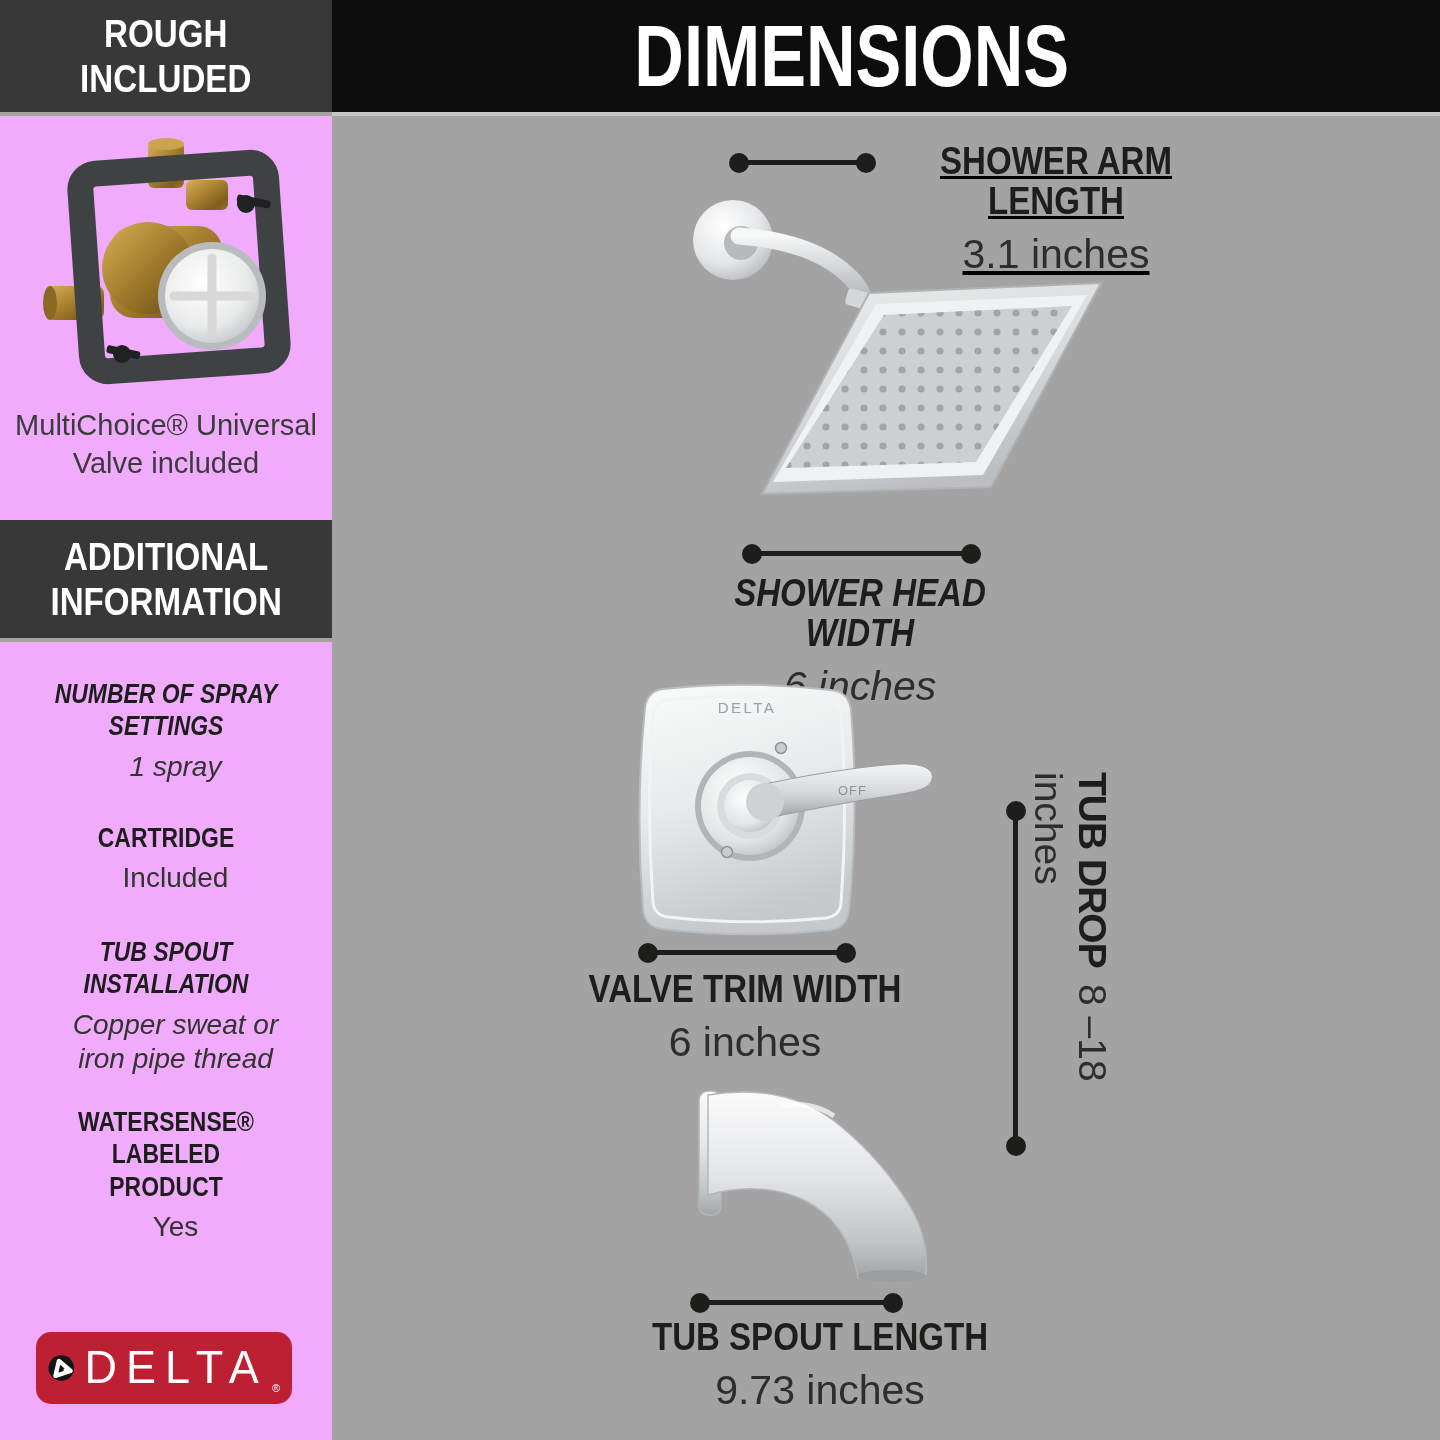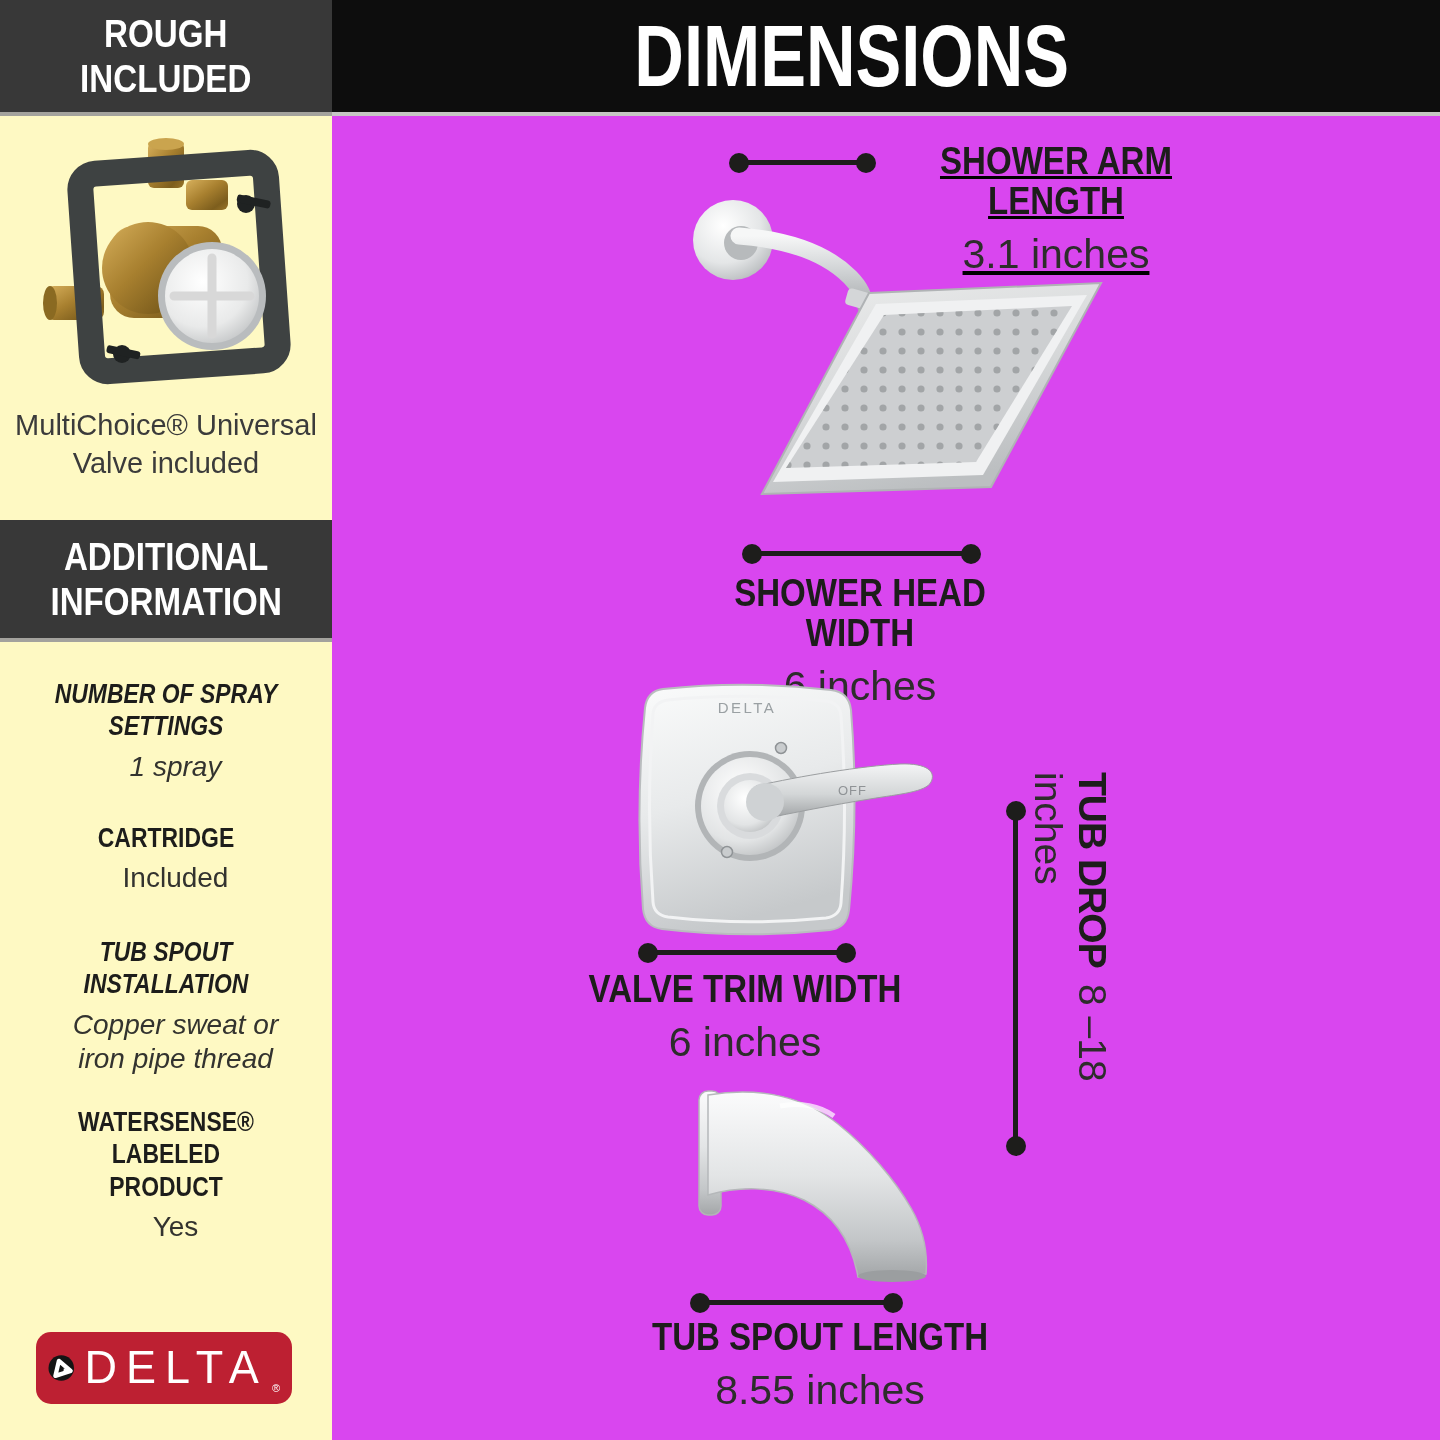--- a/index.html
+++ b/index.html
@@ -2,21 +2,21 @@
 <html><head>
 <meta charset="utf-8">
 <style>
   html,body{margin:0;padding:0;background:#ffffff;}
   #stage{
     position:relative;width:1440px;height:1440px;overflow:hidden;
     font-family:"Liberation Sans","DejaVu Sans",sans-serif;
     background:#f4f4f3;
   }
   
-  .sidebar{position:absolute;left:0;top:0;width:332px;height:1440px;background:#fef9c3;}
+  .sidebar{position:absolute;left:0;top:0;width:332px;height:1440px;background:#f0abfc;}
   .banner{
     position:absolute;left:0;width:332px;background:#383838;color:#ffffff;
     display:flex;align-items:center;justify-content:center;text-align:center;
     border-bottom:4px solid #a3a29d;box-sizing:border-box;
   }
   .banner-rough{top:0;height:116px;}
   .banner-additional{top:520px;height:122px;}
   .banner-text{
     font-weight:bold;font-size:39px;line-height:1.16;letter-spacing:0;
     white-space:pre-line;display:block;transform:scaleX(0.85);transform-origin:50% 50%;
@@ -37,21 +37,21 @@
   .delta-logo{
     position:absolute;left:36px;top:1332px;width:256px;height:72px;background:#bd2032;
     border-radius:15px;display:flex;align-items:center;gap:10px;padding:0 12px;box-sizing:border-box;
   }
   .delta-logo-text{
     color:#ffffff;font-size:45px;letter-spacing:9px;font-weight:400;line-height:1;
     transform:scaleY(1.02);margin-top:-2px;
   }
   .delta-reg{color:#ffffff;font-size:11px;align-self:flex-end;margin:0 0 10px -6px;}
   
-  .main{position:absolute;left:332px;top:0;width:1108px;height:1440px;background:#d946ef;}
+  .main{position:absolute;left:332px;top:0;width:1108px;height:1440px;background:#a3a3a3;}
   .banner-dimensions{
     position:absolute;left:0;top:0;width:1108px;height:116px;background:#0d0d0d;
     display:flex;align-items:center;justify-content:center;border-bottom:4px solid #c6c6c4;box-sizing:border-box;
   }
   .dimensions-title{
     color:#ffffff;font-weight:bold;font-size:88px;line-height:1;display:inline-block;
     transform:translateX(-34px) scaleX(0.78);
   }
   
   .hline{position:absolute;height:5px;background:#1d1d1b;}
@@ -71,21 +71,21 @@
   .line-valve-trim{left:314px;top:950px;width:202px;}
   .line-tub-spout{left:366px;top:1300px;width:197px;}
   .line-tub-drop{left:681px;top:809px;height:339px;}
   .dim-group{position:absolute;text-align:center;}
   .dim-label{
     font-weight:bold;font-size:38px;line-height:1.05;color:#1d1d1b;display:block;
     transform:scaleX(0.87);transform-origin:50% 50%;
   }
   .dim-value{font-size:41px;line-height:1.1;color:#2d2d2b;margin-top:10px;}
   .grp-shower-arm{left:536px;top:142px;width:376px;text-decoration:underline;}
-  .grp-shower-head{left:328px;top:574px;width:400px;}
+  .grp-shower-head{left:328px;top:574px;width:400px;font-style:italic;}
   .grp-valve-trim{left:213px;top:970px;width:400px;}
   .grp-tub-spout{left:288px;top:1318px;width:400px;}
   .tubdrop{
     position:absolute;left:694px;top:772px;height:420px;
     writing-mode:vertical-rl;text-orientation:mixed;color:#1d1d1b;
   }
   .td-bold{font-weight:bold;font-size:39px;letter-spacing:-1px;}
   .td-reg{font-size:39px;margin-inline-start:12px;color:#2d2d2b;}
   .photo{position:absolute;}
   svg text{font-family:"Liberation Sans","DejaVu Sans",sans-serif;}
@@ -296,17 +296,17 @@
                  C 923 1229 928 1250 926 1274 L 858 1277 C 852 1243 836 1216 804 1200
                  C 772 1185 736 1187 708 1195 Z" fill="url(#spoutG)" stroke="#b5b8ba" stroke-width="1.5"></path>
         <ellipse cx="892" cy="1276" rx="34" ry="6" fill="#9b9ea0"></ellipse>
         <path d="M 780 1106 C 800 1102 820 1106 834 1116" fill="none" stroke="#ffffff" stroke-width="5" opacity="0.7"></path>
       </g>
     </svg>
 
     <div class="hline line-tub-spout"></div>
     <div class="dim-group grp-tub-spout">
       <span class="dim-label">TUB SPOUT LENGTH</span>
-      <div class="dim-value">8.55 inches</div>
+      <div class="dim-value">9.73 inches</div>
     </div>
 
   </div>
 </div>
 
 </body></html>

